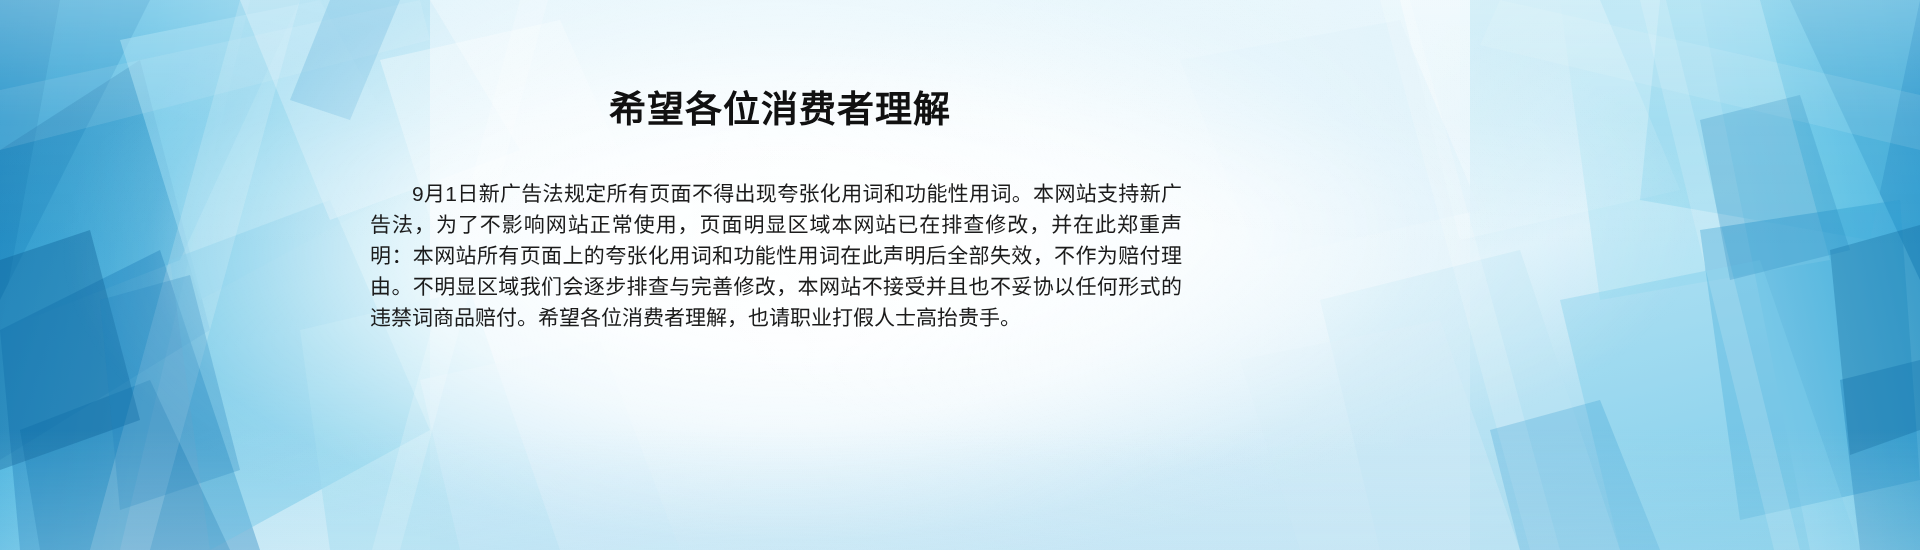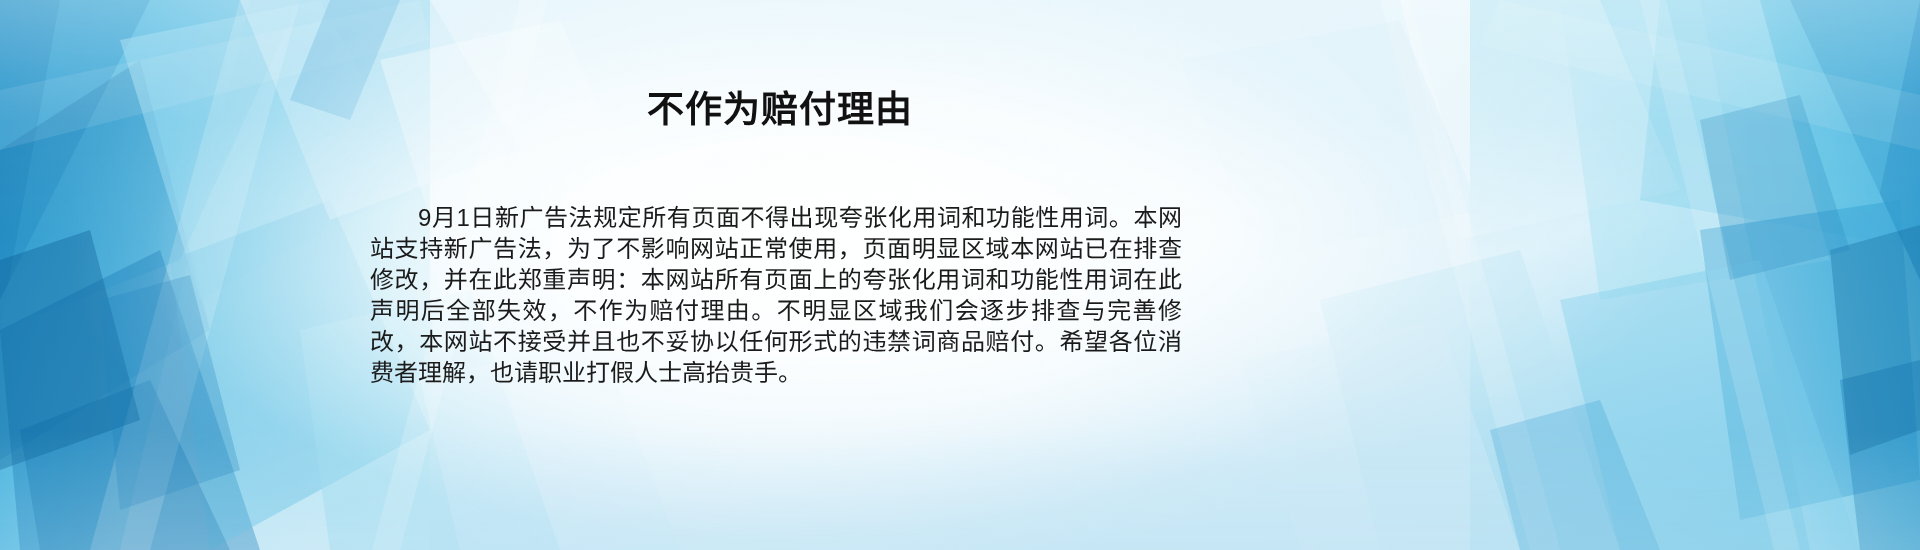--- a/index.html
+++ b/index.html
@@ -80,25 +80,24 @@
     letter-spacing: 1px;
     line-height: 1.2;
     white-space: nowrap;
   }
   .statement-body {
     position: absolute;
     left: 370px;
     top: 178px;
     width: 812px;
     color: #1b1b1b;
-    font-size: 24px;
+    font-size: 21px;
     line-height: 31px;
     text-align: justify;
     text-justify: inter-ideograph;
-    margin-top: 24px;
   }
   .para {
     margin: 0;
   }
   .para-indent {
     text-indent: 2em;
   }
 </style>
 </head>
 <body>
@@ -187,20 +186,20 @@
       <polygon points="1490,430 1600,400 1660,550 1520,550" fill="#2a98cf" opacity="0.25"></polygon>
     </g>
   </svg>
 
   <div class="bg-veil"></div>
   <div class="bg-veil2"></div>
   <div class="bg-topfade"></div>
 
   <div class="content">
 
-    <div class="statement-title">不作为赔付理由</div>
+    <div class="statement-title">希望各位消费者理解</div>
 
     <div class="statement-body">
       <p class="para para-indent">9月1日新广告法规定所有页面不得出现夸张化用词和功能性用词。本网站支持新广告法，为了不影响网站正常使用，页面明显区域本网站已在排查修改，并在此郑重声明：本网站所有页面上的夸张化用词和功能性用词在此声明后全部失效，不作为赔付理由。不明显区域我们会逐步排查与完善修改，本网站不接受并且也不妥协以任何形式的违禁词商品赔付。希望各位消费者理解，也请职业打假人士高抬贵手。</p>
     </div>
 
   </div>
 </div>
 
 </body></html>

